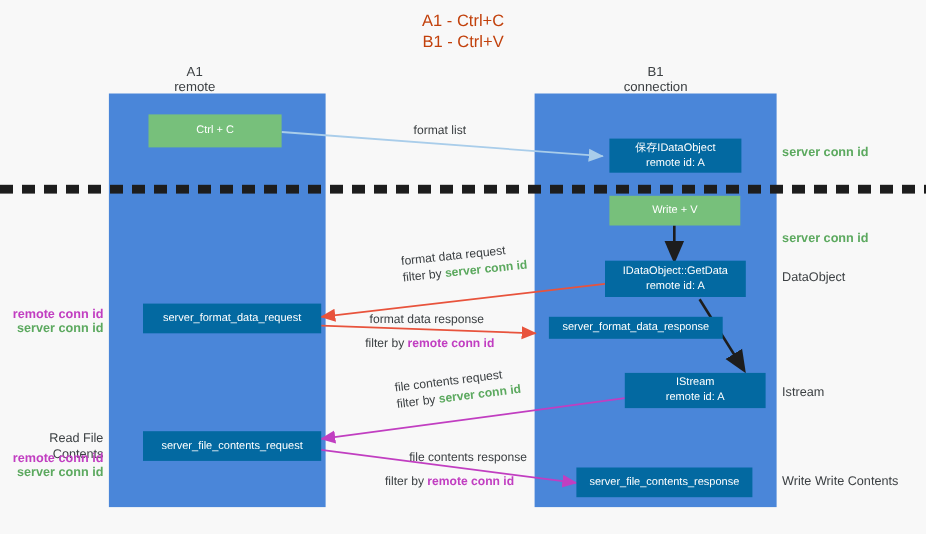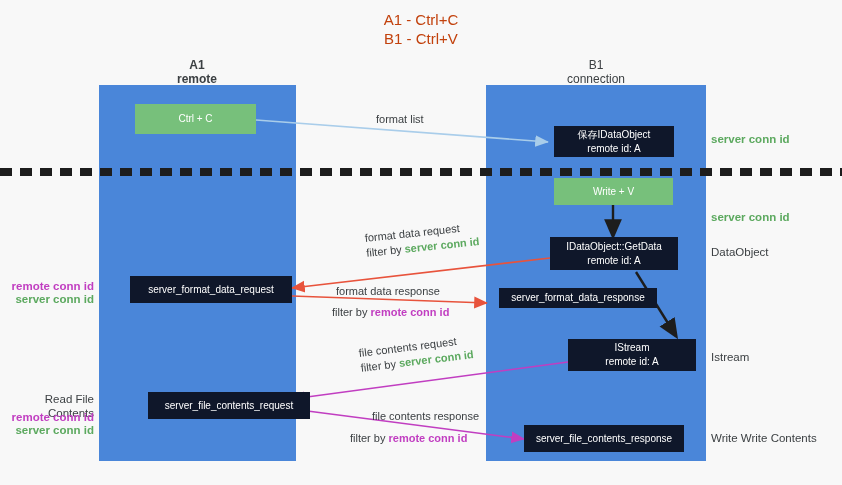--- a/index.html
+++ b/index.html
@@ -36,21 +36,21 @@
   
   .col-head {
     position: absolute;
     text-align: center;
     font-size: 12px;
     line-height: 14px;
     color: #3c4043;
     white-space: pre-line;
     width: 160px;
   }
-  .col-head.a1 { left: 117px; top: 58px; font-weight: bold; }
+  .col-head.a1 { left: 97px; top: 58px; }
   .col-head.b1 { left: 516px; top: 58px; }
 
   
   .lane {
     position: absolute;
     background: #4a86d9;
   }
   .lane.a1 { left: 99px;  top: 85px; width: 197px; height: 376px; }
   .lane.b1 { left: 486px; top: 85px; width: 220px; height: 376px; }
 
@@ -75,21 +75,21 @@
     align-items: center;
     justify-content: center;
     text-align: center;
     color: #ffffff;
     font-size: 10px;
     line-height: 14px;
     box-sizing: border-box;
     white-space: pre-line;
   }
   .box.green  { background: #77c07b; }
-  .box.orange { background: #0f172a; }
+  .box.orange { background: #0369a1; }
 
   
   .annot {
     position: absolute;
     font-size: 11.5px;
     line-height: 14px;
     white-space: pre-line;
   }
   .annot.green  { color: #5ca95f; font-weight: bold; }
   .annot.magenta{ color: #c13ec1; font-weight: bold; }
@@ -162,21 +162,21 @@
 
     <line x1="292" y1="409" x2="524" y2="439" stroke="#c13ec1" stroke-width="1.6" marker-end="url(#ah-mag)"></line>
   </svg>
 
   <div class="dashed-sep"></div>
 
   <div class="box green" style="left:135px; top:104px; width:121px; height:30px;">Ctrl + C</div>
 
   <div class="box orange" style="left:130px; top:276px; width:162px; height:27px;">server_format_data_request</div>
 
-  <div class="box orange" style="left:148px; top:392px; width:162px; height:27px;">server_file_contents_request</div>
+  <div class="box orange" style="left:130px; top:392px; width:162px; height:27px;">server_file_contents_request</div>
 
   <div class="box orange" style="left:554px; top:126px; width:120px; height:31px;">保存IDataObject
 remote id: A</div>
 
   <div class="box green" style="left:554px; top:178px; width:119px; height:27px;">Write + V</div>
 
   <div class="box orange" style="left:550px; top:237px; width:128px; height:33px;">IDataObject::GetData
 remote id: A</div>
 
   <div class="box orange" style="left:499px; top:288px; width:158px; height:20px;">server_format_data_response</div>

